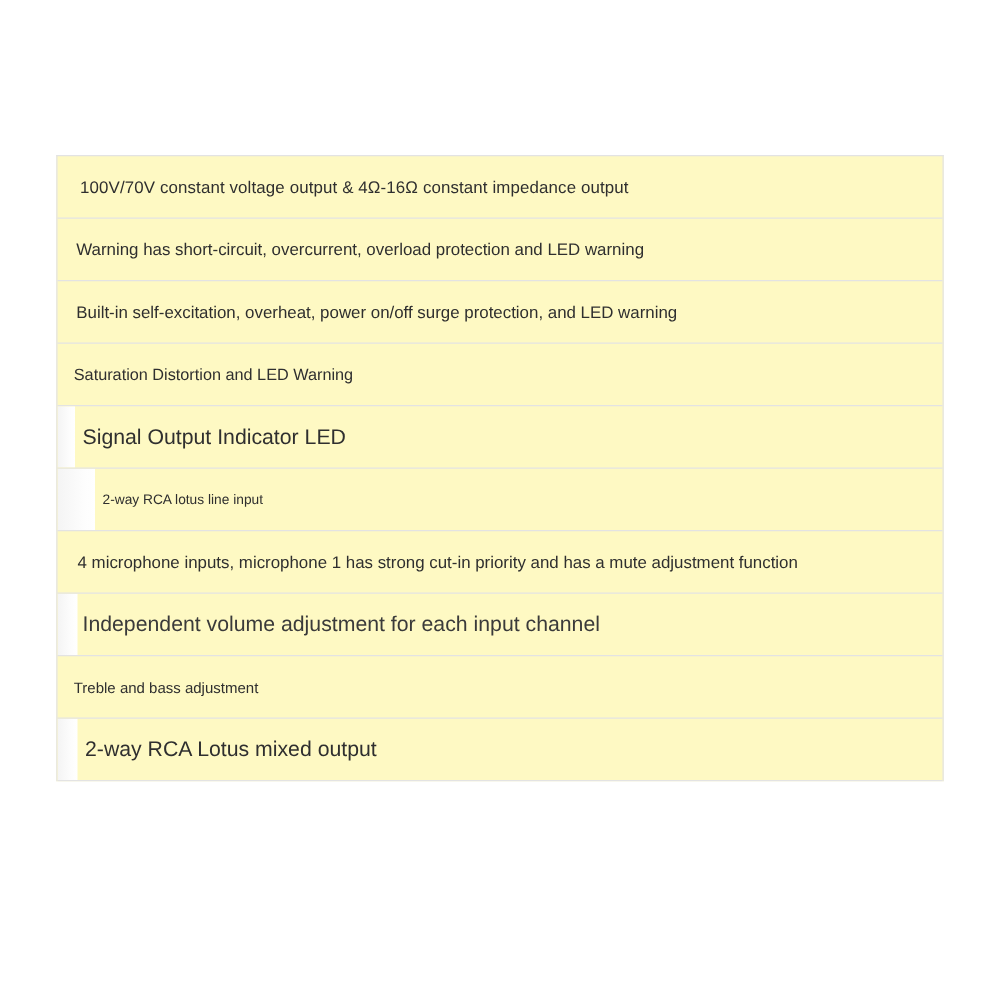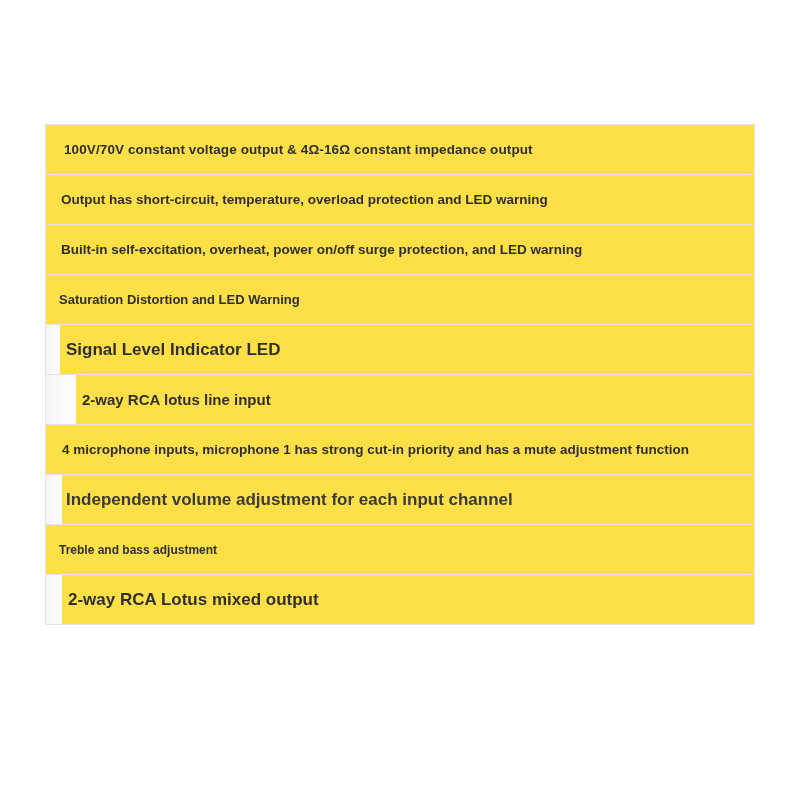--- a/index.html
+++ b/index.html
@@ -20,22 +20,21 @@
     height: 800px;
   }
   .spec-table {
     position: absolute;
     left: 45px;
     top: 124px;
     width: 710px;
     border: 1px solid #e3e3e3;
     border-bottom: none;
     box-sizing: border-box;
-    background: #fde047;
-    font-weight: bold;
+    background: #fef9c3;
   }
   .spec-row {
     position: relative;
     height: 50px;
     border-bottom: 1px solid #e3e3e3;
     box-sizing: border-box;
     display: flex;
     align-items: center;
     overflow: hidden;
   }
@@ -44,21 +43,21 @@
     white-space: nowrap;
     color: #2f2f2f;
   }
   
   .r0  .cell { font-size: 13.5px; padding-left: 18px; letter-spacing: .1px; }
   .r1  .cell { font-size: 13.5px; padding-left: 15px; }
   .r2  .cell { font-size: 13.5px; padding-left: 15px; }
   .r3  .cell { font-size: 13px;   padding-left: 13px; }
   .r4  .cell { font-size: 17px;   padding-left: 20px; }
   .r5  .cell { font-size: 13.5px; padding-left: 14px; }
-  .r6  .cell { font-size: 15px;   padding-left: 36px; }
+  .r6  .cell { font-size: 11px;   padding-left: 36px; }
   .r7  .cell { font-size: 13.5px; padding-left: 16px; }
   .r8  .cell { font-size: 17px; padding-left: 20px; color: #3a3a3a; }
   .r9  .cell { font-size: 12px;   padding-left: 13px; }
   .r10 .cell { font-size: 17px;   padding-left: 22px; }
 
   
   .wedge {
     position: absolute;
     left: 0;
     top: 0;
@@ -79,36 +78,36 @@
 
   <div class="spec-table">
 
     <div class="spec-row r0">
       <span class="wedge"></span>
       <span class="cell">100V/70V constant voltage output &amp; 4Ω-16Ω constant impedance output</span>
     </div>
 
     <div class="spec-row r1">
       <span class="wedge"></span>
-      <span class="cell">Output has short-circuit, temperature, overload protection and LED warning</span>
+      <span class="cell">Warning has short-circuit, overcurrent, overload protection and LED warning</span>
     </div>
 
     <div class="spec-row r2">
       <span class="wedge"></span>
       <span class="cell">Built-in self-excitation, overheat, power on/off surge protection, and LED warning</span>
     </div>
 
     <div class="spec-row r3">
       <span class="wedge"></span>
       <span class="cell">Saturation Distortion and LED Warning</span>
     </div>
 
     <div class="spec-row r4">
       <span class="wedge"></span>
-      <span class="cell">Signal Level Indicator LED</span>
+      <span class="cell">Signal Output Indicator LED</span>
     </div>
 
 
     <div class="spec-row r6">
       <span class="wedge"></span>
       <span class="cell">2-way RCA lotus line input</span>
     </div>
 
     <div class="spec-row r7">
       <span class="wedge"></span>

